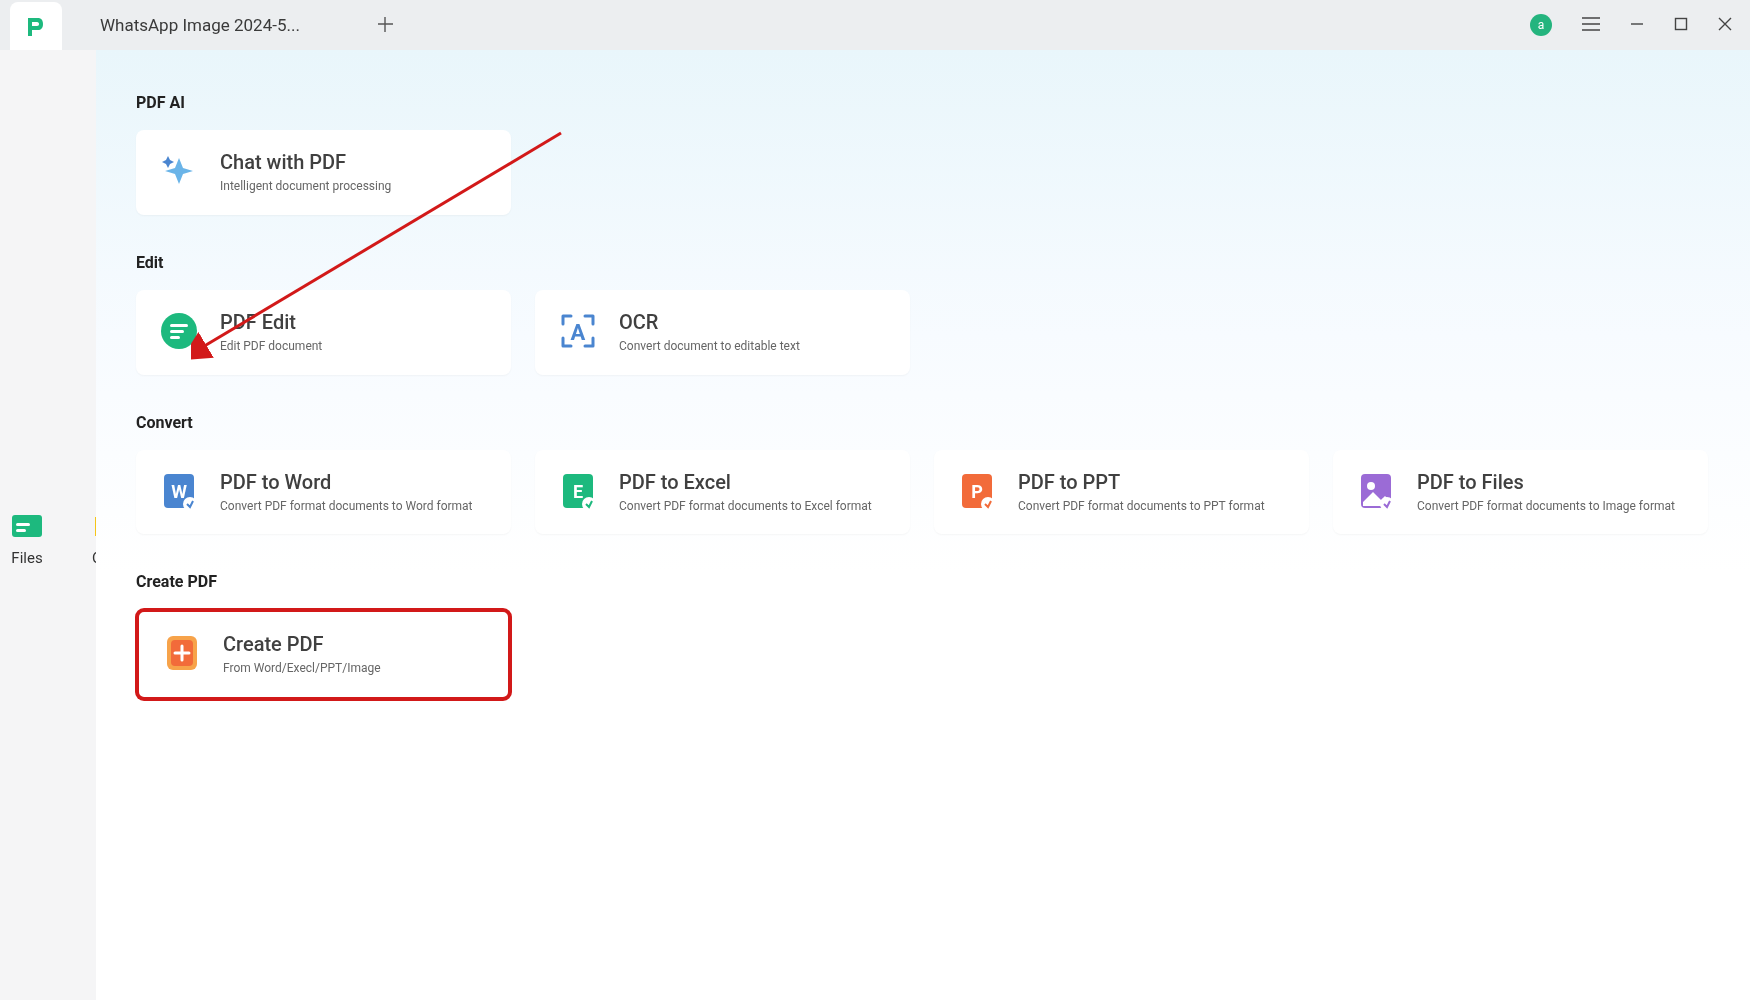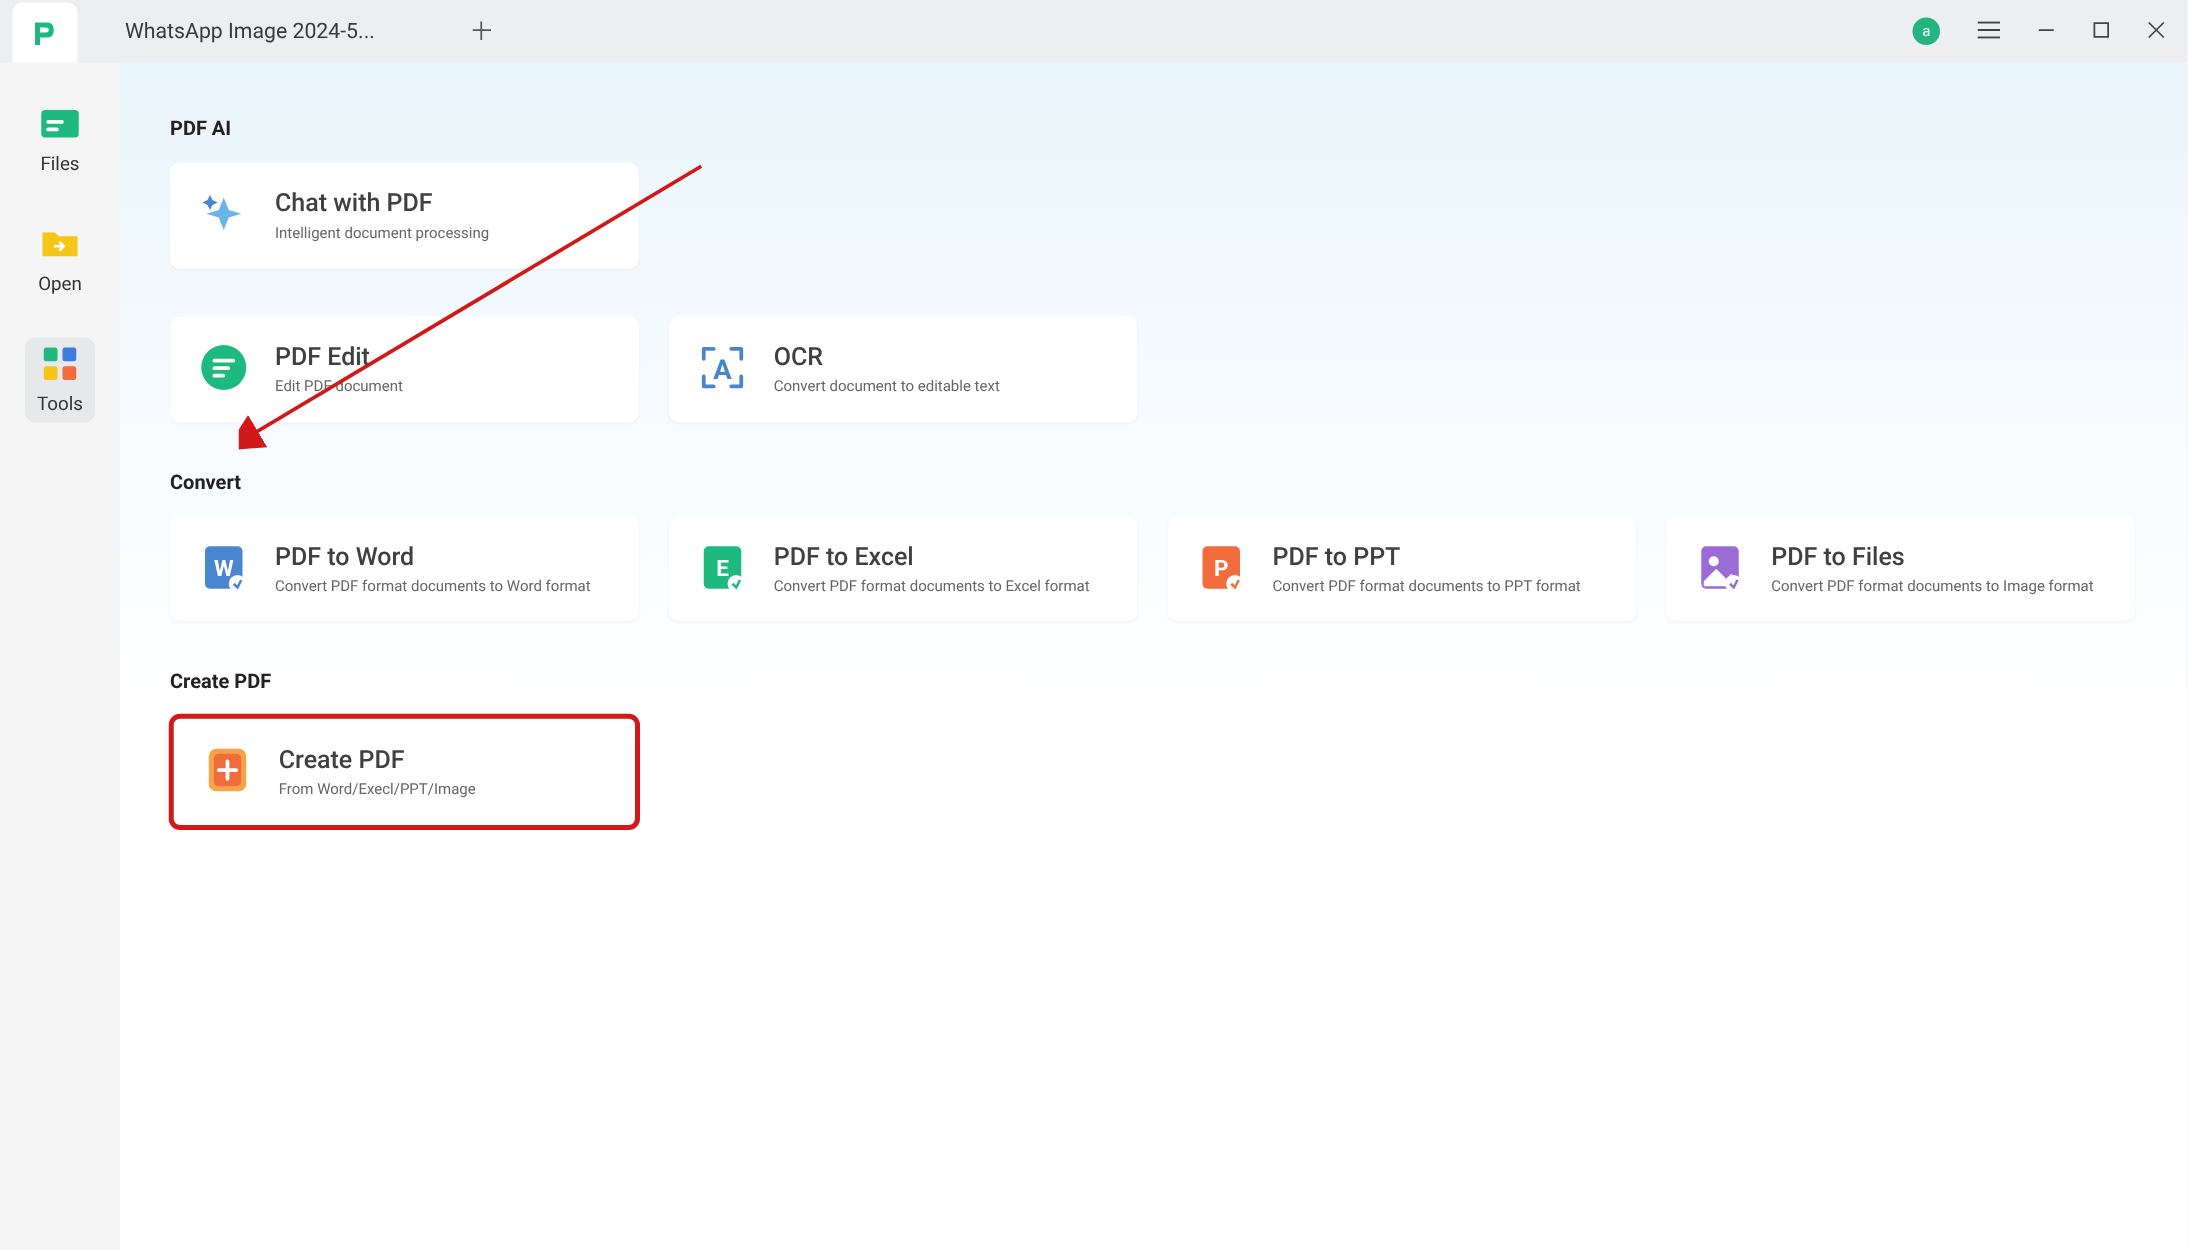--- a/index.html
+++ b/index.html
@@ -5,21 +5,21 @@
 * { margin: 0; padding: 0; box-sizing: border-box; font-family: -apple-system, BlinkMacSystemFont, "Segoe UI", Roboto, Arial, sans-serif; }
 html, body { width: 1750px; height: 1000px; overflow: hidden; background: #f5f5f5; }
 .titlebar { height: 50px; background: #eceef0; display: flex; align-items: center; padding: 0 10px; position: relative; }
 .logo-tab { width: 52px; height: 48px; background: #fff; border-radius: 8px 8px 0 0; display: flex; align-items: center; justify-content: center; margin-top: 2px; }
 .tab { margin-left: 28px; font-size: 17px; color: #3a3a3a; display: flex; align-items: center; height: 100%; padding: 0 10px; }
 .new-tab { margin-left: 60px; font-size: 20px; color: #555; cursor: pointer; padding: 4px 8px; }
 .win-controls { position: absolute; right: 18px; top: 0; height: 100%; display: flex; align-items: center; gap: 30px; }
 .avatar { width: 22px; height: 22px; border-radius: 50%; background: #24b47e; color: #fff; font-size: 12px; display: flex; align-items: center; justify-content: center; }
 .wc-icon { cursor: pointer; color: #444; }
 .body-area { display: flex; height: calc(100% - 50px); }
-.sidebar { width: 96px; background: #f5f5f6; display: flex; flex-direction: column; align-items: center; padding-top: 28px; gap: 28px; }
+.sidebar { width: 96px; background: #f5f5f6; display: flex; flex-direction: row; align-items: center; padding-top: 28px; gap: 28px; }
 .side-item { display: flex; flex-direction: column; align-items: center; gap: 8px; cursor: pointer; padding: 6px 10px; border-radius: 8px; }
 .side-item.active { background: #e6e8ea; }
 .side-label { font-size: 15px; color: #333; }
 .main { flex: 1; background: linear-gradient(180deg, #e9f6fb 0%, #f7fbff 30%, #ffffff 55%); padding: 35px 0 0 40px; overflow: auto; position: relative; }
 .section-title { font-size: 16px; font-weight: 700; color: #222; margin-top: 8px; margin-bottom: 18px; }
 .cards-row { display: flex; gap: 24px; margin-bottom: 38px; }
 .card { background: #fff; border-radius: 8px; padding: 20px 20px 20px 22px; width: 375px; display: flex; gap: 20px; align-items: flex-start; cursor: pointer; box-shadow: 0 1px 2px rgba(0,0,0,0.04); }
 .card.highlight { border: 3px solid #d21919; box-shadow: 0 0 0 1px #d21919; }
 .card-icon { width: 42px; height: 42px; flex-shrink: 0; display: flex; align-items: center; justify-content: center; }
 .card-title { font-size: 20px; color: #404040; font-weight: 500; margin-bottom: 4px; }
@@ -105,20 +105,21 @@
               <path d="M10 6 L12 10 L16 12 L12 14 L10 18 L8 14 L4 12 L8 10 Z" fill="#4a85d0"></path>
             </svg>
           </div>
         <div>
           <div class="card-title">Chat with PDF</div>
           <div class="card-desc">Intelligent document processing</div>
         </div>
       </div>
     </div>
 
+    <div class="section-title">Edit</div>
     <div class="cards-row">
       <div class="card">
         <div class="card-icon">
             <svg width="42" height="42" viewBox="0 0 42 42">
               <circle cx="21" cy="21" r="18" fill="#1db97e"></circle>
               <rect x="12" y="14" width="18" height="3" rx="1.5" fill="#fff"></rect>
               <rect x="12" y="20" width="14" height="3" rx="1.5" fill="#fff"></rect>
               <rect x="12" y="26" width="10" height="3" rx="1.5" fill="#fff"></rect>
             </svg>
           </div>

